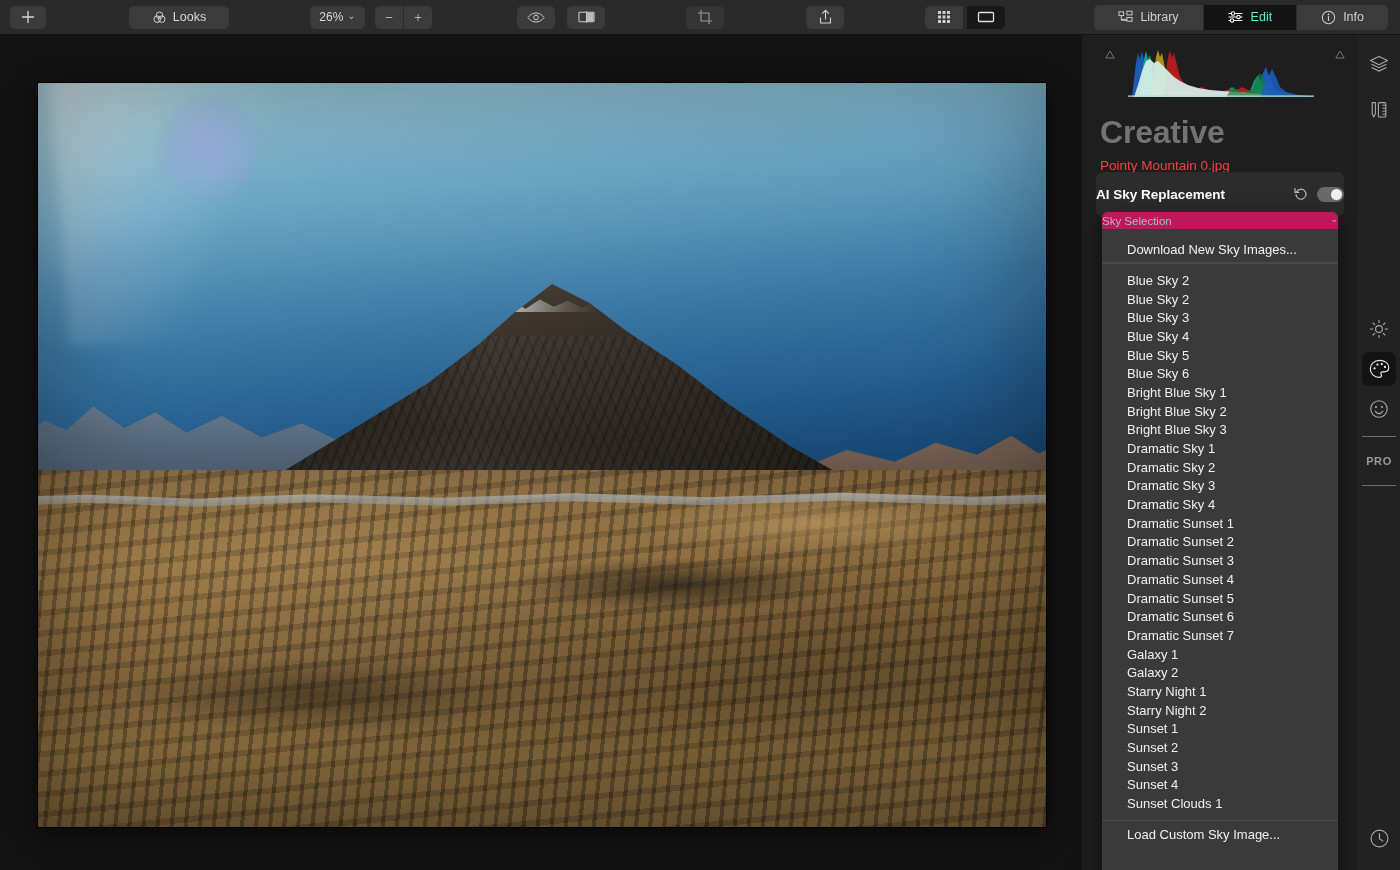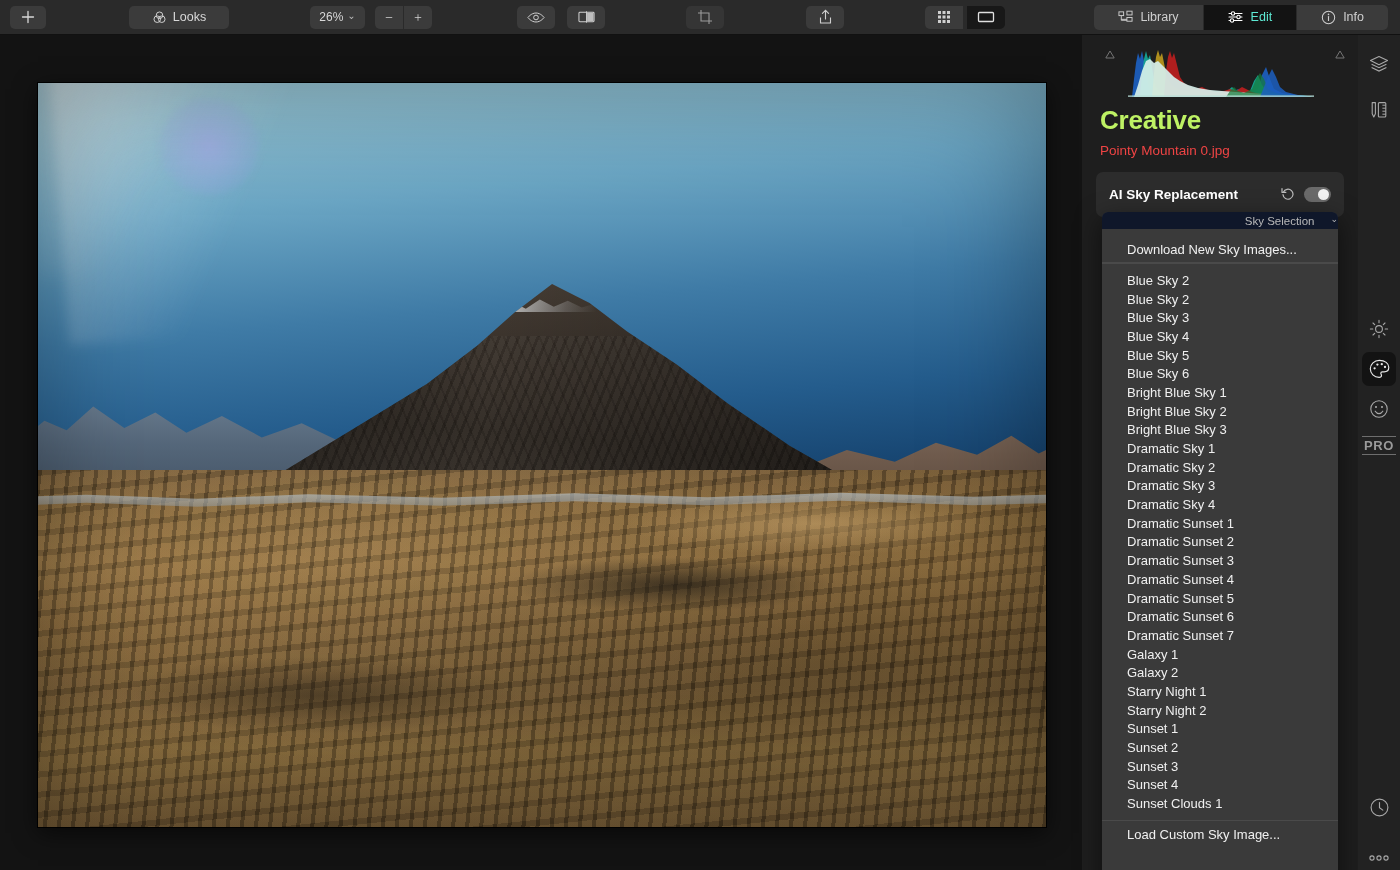--- a/index.html
+++ b/index.html
@@ -165,51 +165,51 @@
   }
   .histo { position: relative; margin: 8px 18px 0 18px; height: 58px; }
   .histo .tri { position:absolute; top:2px; width:0;height:0;
     border-left:5px solid transparent; border-right:5px solid transparent;
     border-bottom:7px solid transparent; }
   .tri-l { left: 0; }
   .tri-r { right: 0; }
   .histo-svg { position:absolute; left: 26px; top: 2px; }
 
   .panel-title {
-    margin: 4px 18px 0 18px; color: #bef264; font-size: 26px; font-weight: 700;
+    margin: 13px 18px 0 18px; color: #737373; font-size: 32px; font-weight: 700;
     letter-spacing: -.2px;
   }
   .panel-sub { margin: 7px 18px 0 18px; color: #ef4444; font-size: 13.5px; }
 
   .card {
     position: absolute; left: 14px; top: 137px; width: 248px; height: 45px;
     background: #2c2c2c; border-radius: 7px;
-    display: flex; align-items: center; padding: 0 13px; justify-content: space-between;
+    display: flex; align-items: center; padding: 0 0; justify-content: space-between;
   }
   .card-title { color: #fff; font-size: 13.5px; font-weight: 700; flex:1; }
   .card-reset { color:#b6b6b6; margin-right: 9px; }
   .toggle {
     width: 27px; height: 15px; border-radius: 8px; background: #6a6a6a;
     position: relative;
   }
   .toggle .knob {
     position:absolute; right: 2px; top: 2px; width: 11px; height: 11px;
     border-radius: 50%; background: #f2f2f2;
   }
 
   
   .dd {
     position: absolute; left: 20px; top: 177px; width: 236px; height: 685px;
     background: #3a3a3a; border-radius: 6px;
     box-shadow: 0 8px 26px rgba(0,0,0,.55);
     overflow: hidden;
   }
   .dd-head {
-    height: 17px; background: #0f172a; color: #b8b8b8; font-size: 11.5px;
-    display:flex; align-items:center; justify-content:flex-end; gap:16px;
+    height: 17px; background: #be185d; color: #b8b8b8; font-size: 11.5px;
+    display:flex; align-items:center; justify-content:space-between; gap:16px;
   }
   .dd-sep { height: 1px; background: #4a4a4a; margin: 0; }
   .dd-item {
     height: 18.7px; display:flex; align-items:center;
     color: #f0f0f0; font-size: 13px; padding-left: 25px; white-space: nowrap;
   }
   .dd-item.pad { height: 26px; }
   .dd-item.pad2 { height: 28px; }
   .dd-gap { height: 7px; }
 
@@ -217,23 +217,23 @@
   .rail {
     position: absolute; top: 35px; right: 0; width: 42px; height: 835px;
     background: #222;
   }
   .rail-ic {
     width: 34px; height: 34px; margin: 0 auto; border-radius: 7px;
     display:flex; align-items:center; justify-content:center; color:#a8a8a8;
   }
   .rail-ic.sel { background: #131313; color: #e8e8e8; }
   .rail-pro {
-    width: 34px; margin: 0 auto; color: #9a9a9a; font-size: 13px; font-weight: 700;
+    width: 34px; margin: 0 auto; color: #9a9a9a; font-size: 11px; font-weight: 700;
     text-align:center; letter-spacing: .6px;
-    border-top:1px solid #6e6e6e; border-bottom:1px solid #6e6e6e; padding: 1px 0;
+    border-top:1px solid #6e6e6e; border-bottom:1px solid #6e6e6e; padding: 18px 0;
   }
 </style>
 </head>
 <body>
 
 <div class="app">
 
   <div class="toolbar">
 
     <div class="tb-btn tb-plus">

